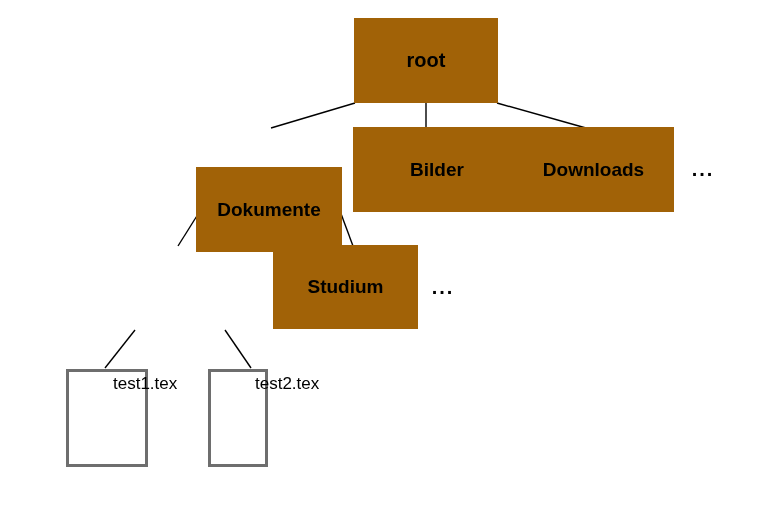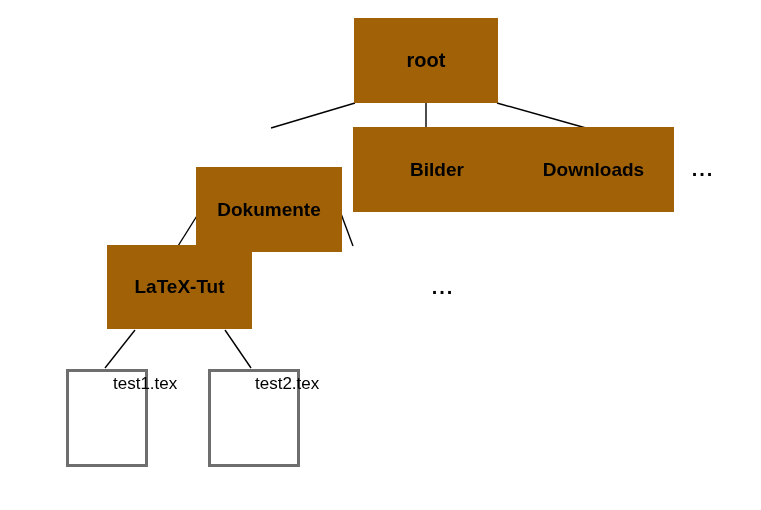--- a/index.html
+++ b/index.html
@@ -62,21 +62,21 @@
   
   #node-root      { left: 354px; top: 18px;  width: 144px; height: 85px; }
   #node-dokumente { left: 196px; top: 127px; width: 146px; height: 85px; margin-top: 40px; }
   #node-bilder    { left: 353px; top: 127px; width: 168px; height: 85px; }
   #node-downloads { left: 513px; top: 127px; width: 161px; height: 85px; }
   #row2-ellipsis  { left: 686px; top: 127px; width: 34px;  height: 85px; }
   #node-latex-tut { left: 107px; top: 245px; width: 145px; height: 84px; }
   #node-studium   { left: 273px; top: 245px; width: 145px; height: 84px; }
   #row3-ellipsis  { left: 426px; top: 245px; width: 34px;  height: 84px; }
   #node-test1     { left: 66px;  top: 369px; width: 82px;  height: 98px; }
-  #node-test2     { left: 208px; top: 369px; width: 92px;  height: 98px; }
+  #node-test2     { left: 208px; top: 369px; width: 60px;  height: 98px; }
 </style>
 </head>
 <body>
 
 <div class="canvas">
 
   <svg class="edges" viewBox="0 0 761 510" xmlns="http://www.w3.org/2000/svg">
     <line x1="355" y1="103" x2="271" y2="128" stroke="#000" stroke-width="1.4"></line>
     <line x1="426" y1="103" x2="426" y2="127" stroke="#000" stroke-width="1.4"></line>
     <line x1="497" y1="103" x2="586" y2="128" stroke="#000" stroke-width="1.4"></line>
@@ -89,22 +89,22 @@
   <div id="node-root" class="node-folder node-root">root</div>
 
   <div id="node-dokumente" class="node-folder">Dokumente</div>
 
   <div id="node-bilder" class="node-folder">Bilder</div>
 
   <div id="node-downloads" class="node-folder">Downloads</div>
 
   <div id="row2-ellipsis" class="ellipsis">...</div>
 
-  <div id="node-latex-tut" class="node-folder">LaTeX-Tut</div>
 
+  <div id="node-studium" class="node-folder">Studium</div>
 
   <div id="row3-ellipsis" class="ellipsis">...</div>
 
   <div id="node-test1" class="node-file">test1.tex</div>
 
   <div id="node-test2" class="node-file">test2.tex</div>
 
 </div>
 
 </body></html>

